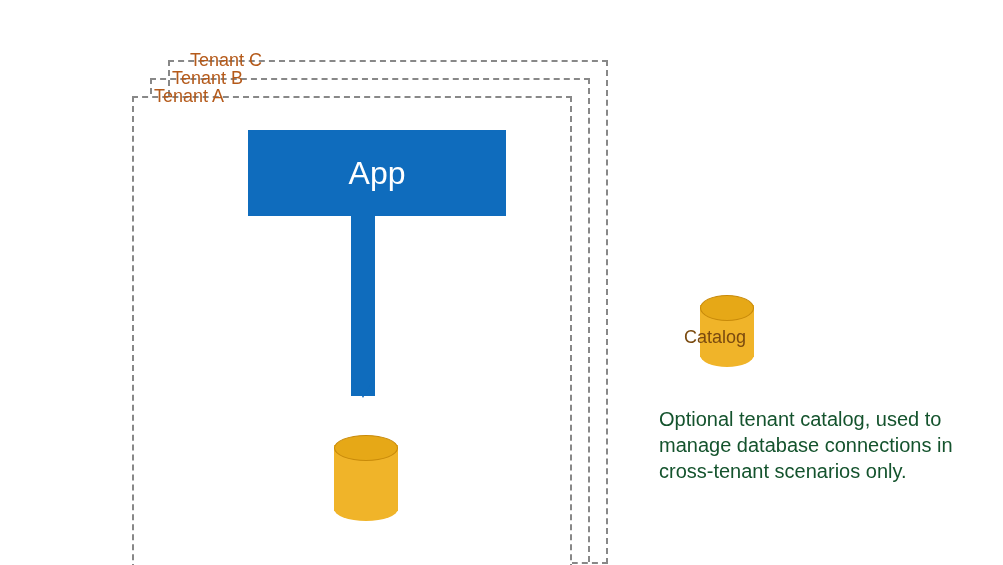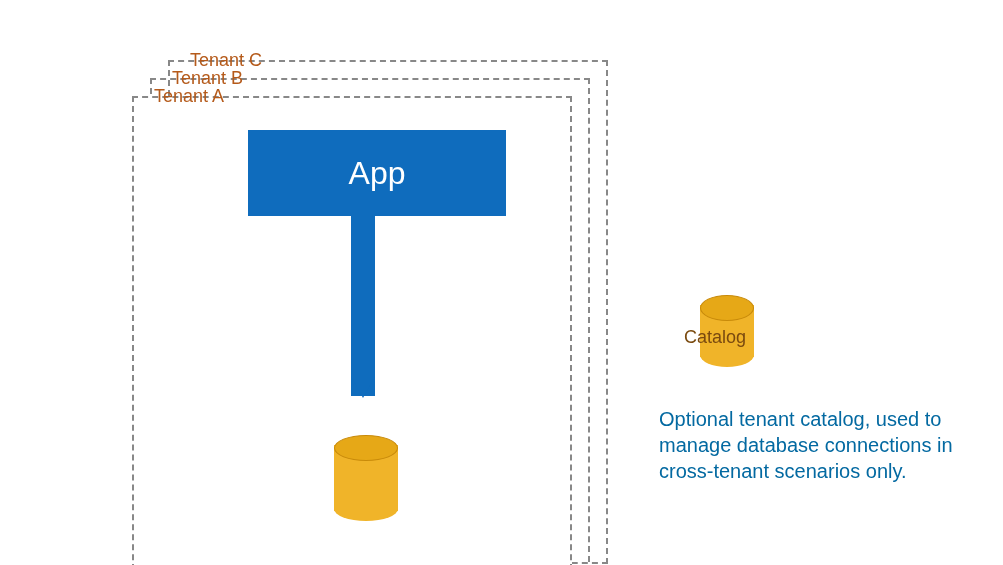--- a/index.html
+++ b/index.html
@@ -148,21 +148,21 @@
     .catalog-db .cylinder-label {
       font-size: 18px;
       transform: translate(-50%, -35%);
     }
     .catalog-description {
       position: absolute;
       left: 623px;
       top: 370px;
       width: 334px;
       font-size: 20px;
-      color: #0369a1;
+      color: #14532d;
       line-height: 1.3;
     }
   </style>
 </head>
 <body>
 
 <div class="canvas">
 
   <div class="tenant-container tenant-c">
     <div class="tenant-label">Tenant C</div>

